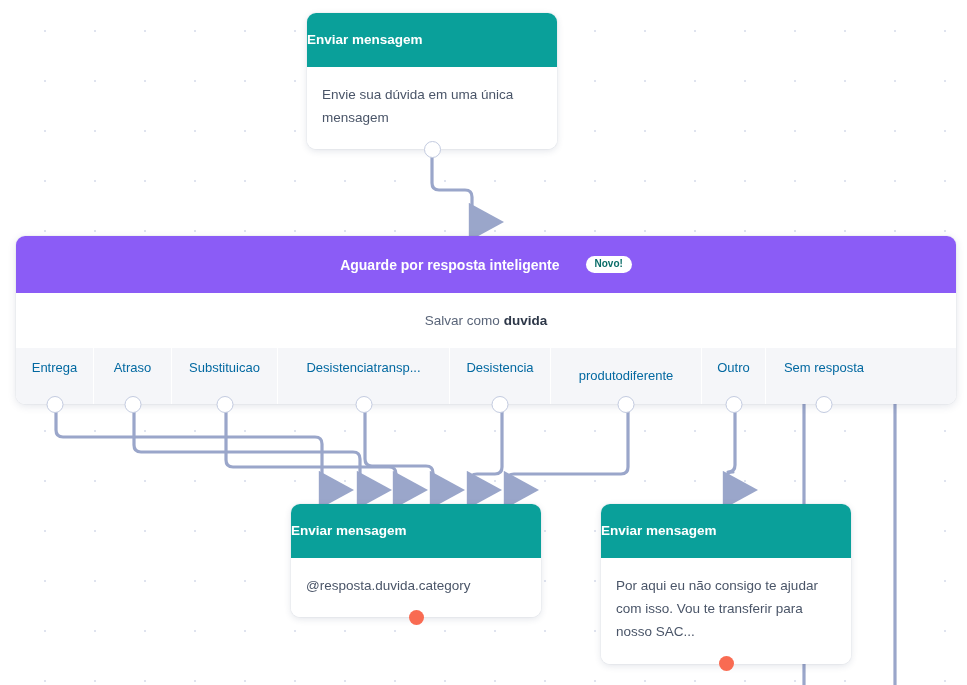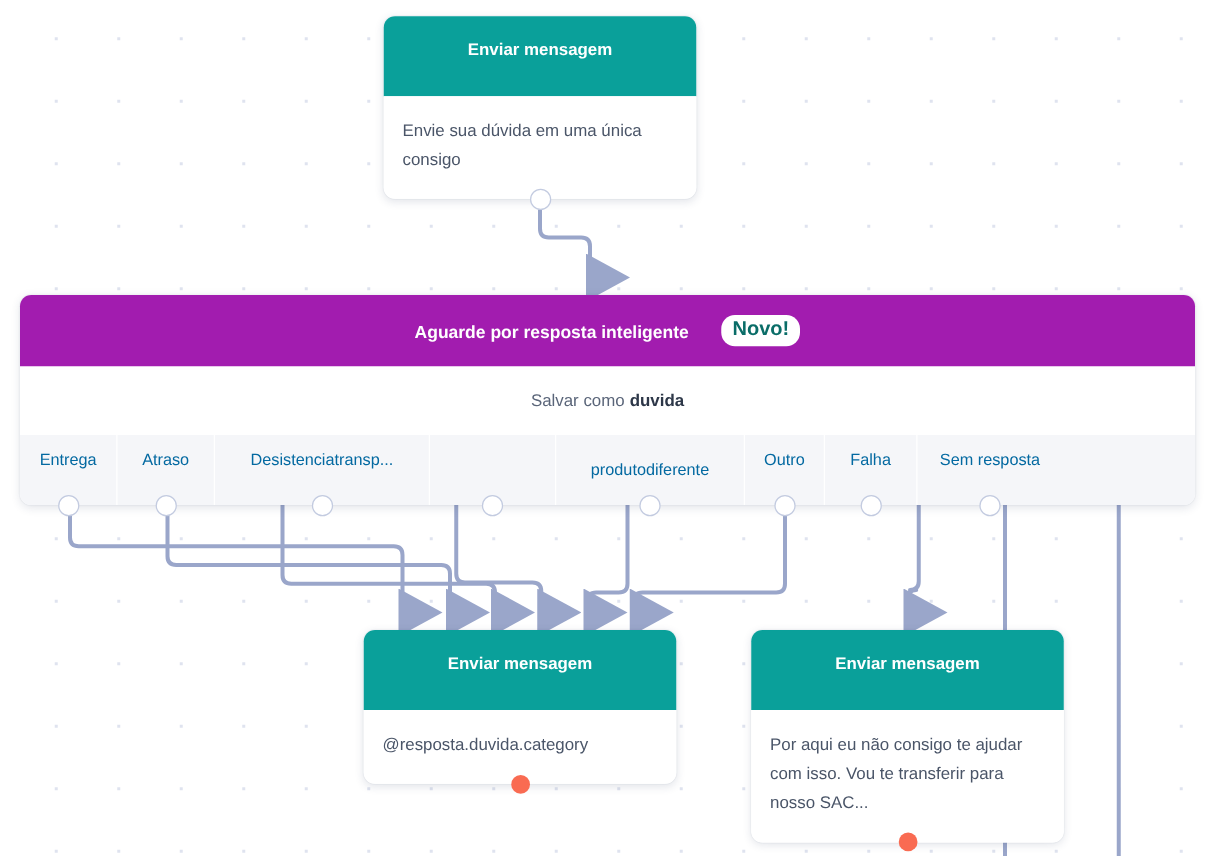--- a/index.html
+++ b/index.html
@@ -26,23 +26,23 @@
     border-radius: 9px;
     background: #ffffff;
     box-shadow: 0 2px 7px rgba(40,55,90,0.13), 0 0 0 1px rgba(40,55,90,0.03);
     overflow: visible;
   }
   .card-head {
     background: #0aa09a;
     color: #ffffff;
     font-size: 13.5px;
     font-weight: bold;
-    text-align: center;
+    text-align: left;
     line-height: 54px;
-    height: 64px;
+    height: 54px;
     border-radius: 9px 9px 0 0;
   }
   .card-body {
     padding: 16px 15px 20px 15px;
     font-size: 13.5px;
     color: #4a5568;
     line-height: 1.72;
     border-radius: 0 0 9px 9px;
     background: #fff;
   }
@@ -66,31 +66,31 @@
   #smart-node {
     position: absolute;
     left: 16px; top: 236px;
     width: 940px; height: 168px;
     border-radius: 9px;
     background: #ffffff;
     box-shadow: 0 2px 8px rgba(40,55,90,0.13), 0 0 0 1px rgba(40,55,90,0.03);
   }
   #smart-head {
     height: 57px;
-    background: #a21caf;
+    background: #8b5cf6;
     border-radius: 9px 9px 0 0;
     display: flex;
     align-items: center;
     justify-content: center;
     gap: 26px;
   }
   #smart-title { color: #fff; font-size: 14px; font-weight: bold; }
   #smart-badge {
     background: #ffffff; color: #0a6d68;
-    font-size: 16px; font-weight: bold;
+    font-size: 10px; font-weight: bold;
     border-radius: 11px;
     padding: 2px 9px 3px 9px;
     line-height: 1.25;
   }
   #smart-sub {
     height: 55px;
     display: flex; align-items: center; justify-content: center;
     font-size: 13.5px; color: #5a6579;
   }
   #smart-sub b { color: #2d3748; margin-left: 4px; }
@@ -156,21 +156,21 @@
     </g>
 
     <g fill="none" stroke="#9aa6ca" stroke-width="3.2" stroke-linecap="round">
       <path d="M804,404 L804,685"></path>
       <path d="M895,404 L895,685"></path>
     </g>
   </svg>
 
   <div class="card" style="left:307px; top:13px; width:250px;">
     <div class="card-head">Enviar mensagem</div>
-    <div class="card-body">Envie sua dúvida em uma única consigo</div>
+    <div class="card-body">Envie sua dúvida em uma única mensagem</div>
     <div class="port" style="left:calc(50% - 8.5px); bottom:-8.5px;"></div>
   </div>
 
   <div id="smart-node">
     <div id="smart-head">
       <span id="smart-title">Aguarde por resposta inteligente</span>
       <span id="smart-badge">Novo!</span>
     </div>
     <div id="smart-sub">
       <span>Salvar como</span>
@@ -179,37 +179,38 @@
 
     <div id="branch-row">
       <div class="branch" style="width:78px;">
         <span class="branch-label">Entrega</span>
         <span class="port"></span>
       </div>
       <div class="branch" style="width:78px;">
         <span class="branch-label">Atraso</span>
         <span class="port"></span>
       </div>
+      <div class="branch" style="width:106px;">
+        <span class="branch-label">Substituicao</span>
+        <span class="port"></span>
+      </div>
       <div class="branch" style="width:172px;">
         <span class="branch-label">Desistenciatransp...</span>
         <span class="port"></span>
       </div>
       <div class="branch" style="width:101px;">
+        <span class="branch-label">Desistencia</span>
         <span class="port"></span>
       </div>
       <div class="branch" style="width:151px;align-items:center;">
         <span class="branch-label">produtodiferente</span>
         <span class="port"></span>
       </div>
       <div class="branch" style="width:64px;">
         <span class="branch-label">Outro</span>
-        <span class="port"></span>
-      </div>
-      <div class="branch" style="width:74px;">
-        <span class="branch-label">Falha</span>
         <span class="port"></span>
       </div>
       <div class="branch" style="width:116px;">
         <span class="branch-label">Sem resposta</span>
         <span class="port"></span>
       </div>
     </div>
   </div>
 
   <div class="card" style="left:291px; top:504px; width:250px;">

